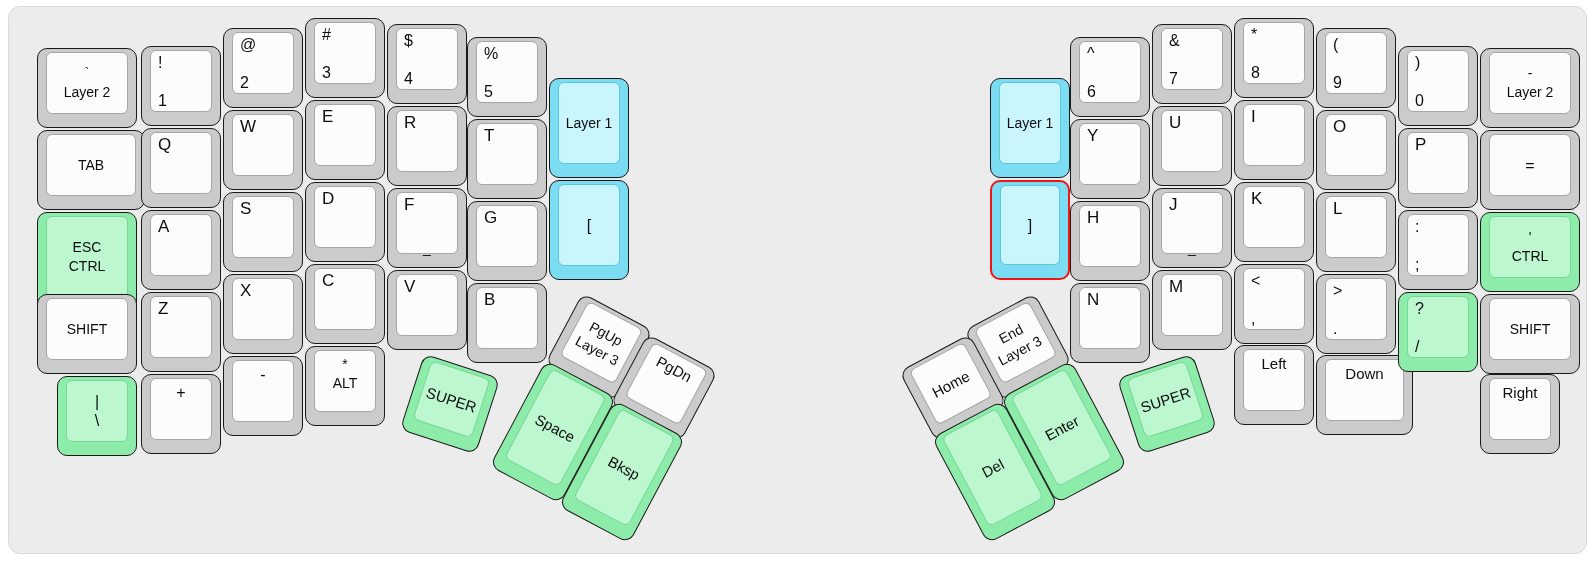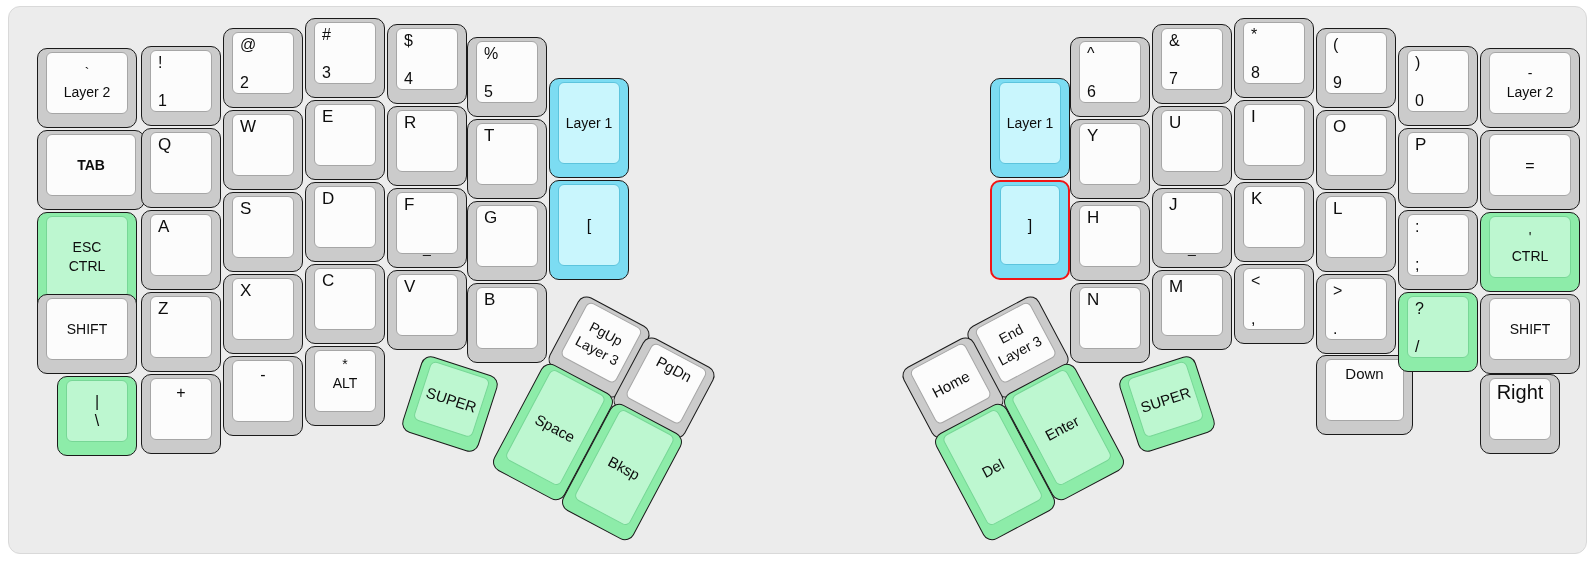--- a/index.html
+++ b/index.html
@@ -51,21 +51,21 @@
 <div class="panel"></div>
 <div id="keyboard">
     <div class="key align-c" style="left: 37px; top: 48px; width: 100px; height: 80px; --base: #cbcbcb; --top: #fcfcfc; --tb: #a6a6a6; --redb: #f01515;">
       <div class="ktop">
         <div class="lbl" style="font-size: 14px;">
           <span>`</span>
           <span>Layer 2</span>
         </div>
       </div>
     </div>
-    <div class="key align-c" style="left: 37px; top: 130px; width: 108px; height: 80px; font-weight: bold; --base: #cbcbcb; --top: #fcfcfc; --tb: #a6a6a6; --redb: #f01515;">
+    <div class="key align-c" style="left: 37px; top: 130px; width: 108px; height: 80px; --base: #cbcbcb; --top: #fcfcfc; --tb: #a6a6a6; --redb: #f01515;">
       <div class="ktop">
         <div class="lbl" style="font-size: 14px;">
           <span>TAB</span>
         </div>
       </div>
     </div>
     <div class="key align-c" style="left: 37px; top: 212px; width: 100px; height: 100px; --base: #8deca9; --top: #bdf7d0; --tb: #77d796; --redb: #f01515;">
       <div class="ktop">
         <div class="lbl" style="font-size: 14px;">
           <span>ESC</span>
@@ -388,20 +388,27 @@
       </div>
     </div>
     <div class="key align-tl" style="left: 1234px; top: 264px; width: 80px; height: 80px; --base: #cbcbcb; --top: #fcfcfc; --tb: #a6a6a6; --redb: #f01515;">
       <div class="ktop">
         <div class="lbl" style="font-size: 16px;">
           <span>&lt;</span>
           <span>,</span>
         </div>
       </div>
     </div>
+    <div class="key align-t" style="left: 1234px; top: 345px; width: 80px; height: 80px; --base: #cbcbcb; --top: #fcfcfc; --tb: #a6a6a6; --redb: #f01515;">
+      <div class="ktop">
+        <div class="lbl" style="font-size: 15px;">
+          <span>Left</span>
+        </div>
+      </div>
+    </div>
     <div class="key align-tl" style="left: 1316px; top: 28px; width: 80px; height: 80px; --base: #cbcbcb; --top: #fcfcfc; --tb: #a6a6a6; --redb: #f01515;">
       <div class="ktop">
         <div class="lbl" style="font-size: 16px;">
           <span>(</span>
           <span>9</span>
         </div>
       </div>
     </div>
     <div class="key align-tl" style="left: 1316px; top: 110px; width: 80px; height: 80px; --base: #cbcbcb; --top: #fcfcfc; --tb: #a6a6a6; --redb: #f01515;">
       <div class="ktop">
@@ -488,21 +495,21 @@
     </div>
     <div class="key align-c" style="left: 1480px; top: 294px; width: 100px; height: 80px; --base: #cbcbcb; --top: #fcfcfc; --tb: #a6a6a6; --redb: #f01515;">
       <div class="ktop">
         <div class="lbl" style="font-size: 14px;">
           <span>SHIFT</span>
         </div>
       </div>
     </div>
     <div class="key align-t" style="left: 1480px; top: 374px; width: 80px; height: 80px; --base: #cbcbcb; --top: #fcfcfc; --tb: #a6a6a6; --redb: #f01515;">
       <div class="ktop">
-        <div class="lbl" style="font-size: 20px;">
+        <div class="lbl" style="font-size: 15px;">
           <span>Right</span>
         </div>
       </div>
     </div>
     <div class="key align-c" style="left: 990px; top: 78px; width: 80px; height: 100px; --base: #7cdcf2; --top: #c9f6fd; --tb: #5cc4dd; --redb: #f01515;">
       <div class="ktop">
         <div class="lbl" style="font-size: 14px;">
           <span>Layer 1</span>
         </div>
       </div>

